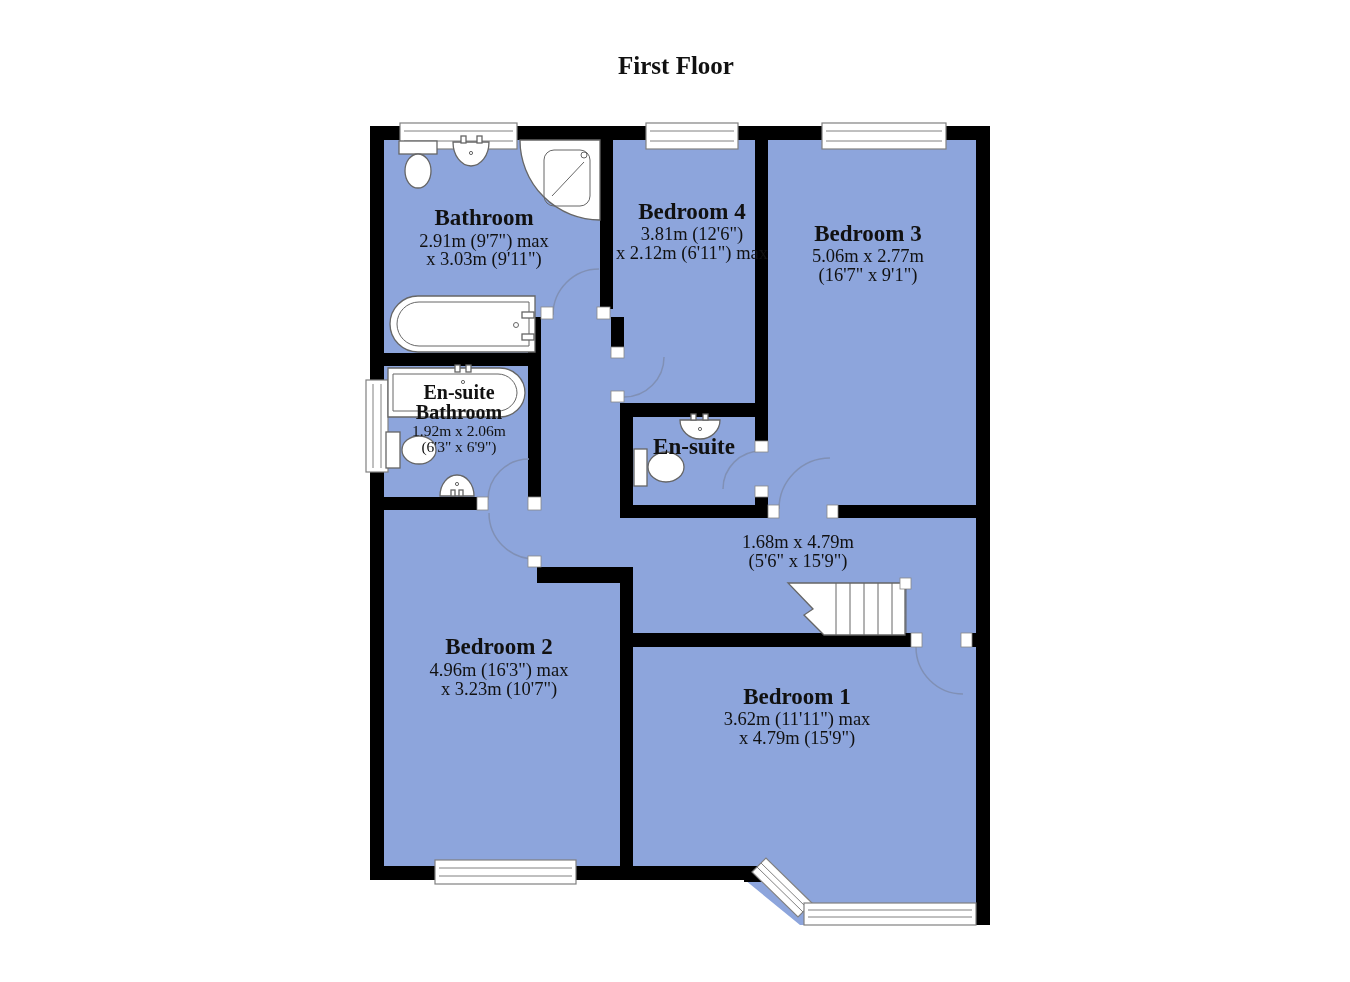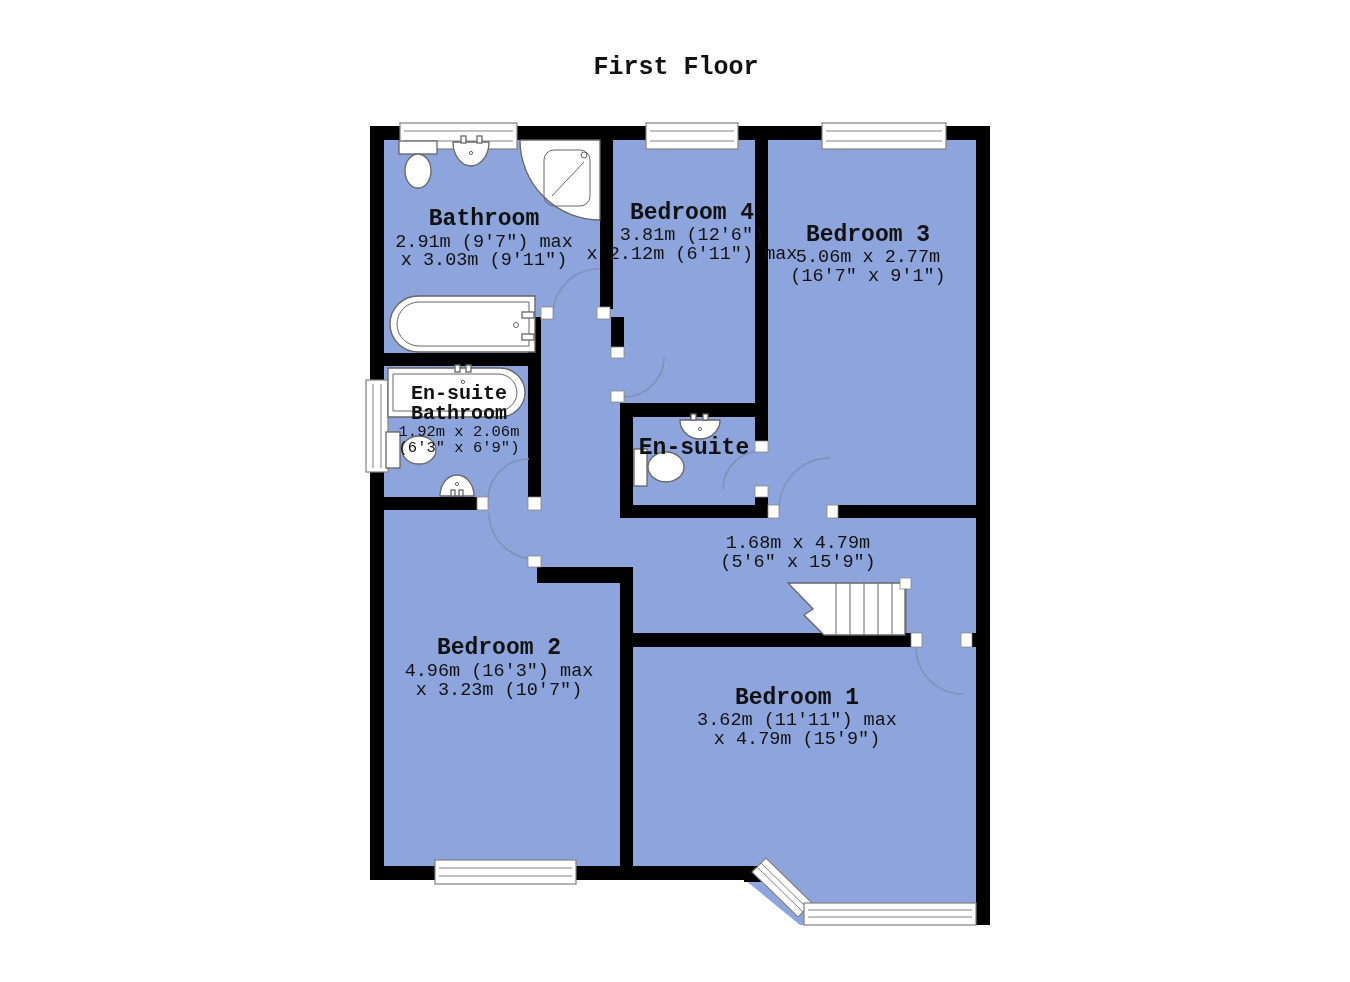--- a/index.html
+++ b/index.html
@@ -1,17 +1,17 @@
 <!DOCTYPE html>
 <html style="--c-room_fill: #8da5dc; --c-wall: #000000; --c-door_arc: #8090b5; --c-window_frame: #808080; --c-fixture_outline: #666666; --c-text: #111111;"><head>
 <meta charset="utf-8">
 <style>
   html,body{margin:0;padding:0;background:#fff;}
   .page{position:relative;width:1350px;height:982px;background:#fff;overflow:hidden;
-        font-family:Liberation Mono, monospace;}
+        font-family:Liberation Serif, serif;}
   svg{position:absolute;left:0;top:0;}
   text{fill:var(--c-text,#111);}
   .room-name{font-weight:bold;font-size:23px;}
   .room-dim{font-size:18.5px;}
   .small-name{font-weight:bold;font-size:20px;}
   .small-dim{font-size:15.5px;}
   .plan-title{font-weight:bold;font-size:25px;}
   .wall{fill:var(--c-wall,#000);}
   .floor{fill:var(--c-room_fill,#8da5dc);}
   .winframe{fill:#fff;stroke:var(--c-window_frame,#808080);stroke-width:1.2;}

